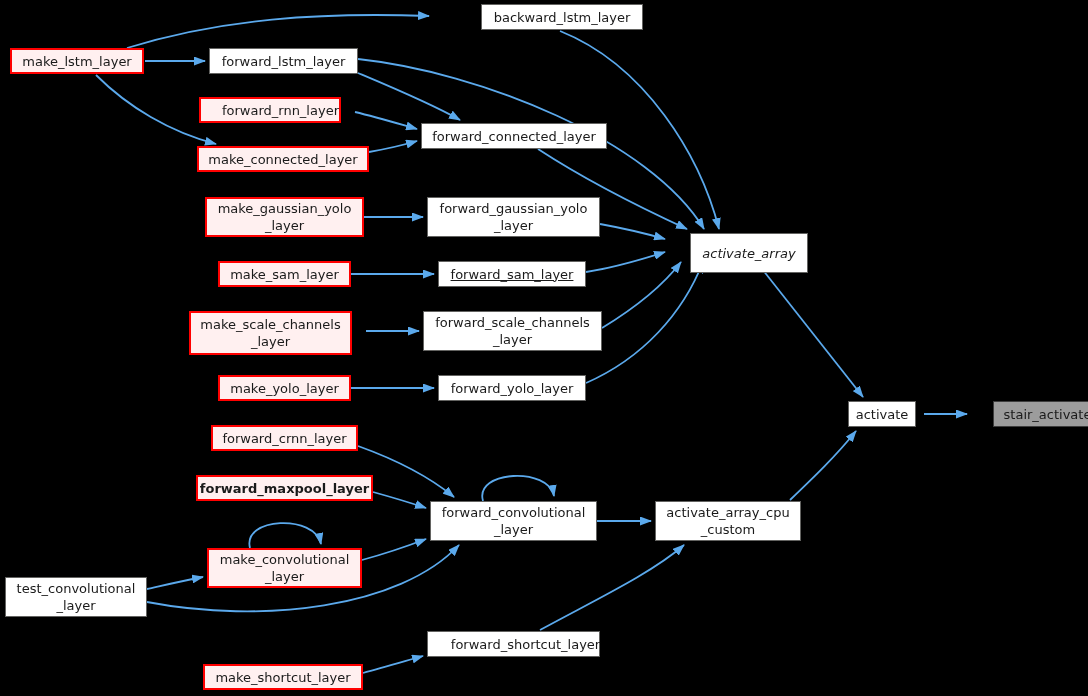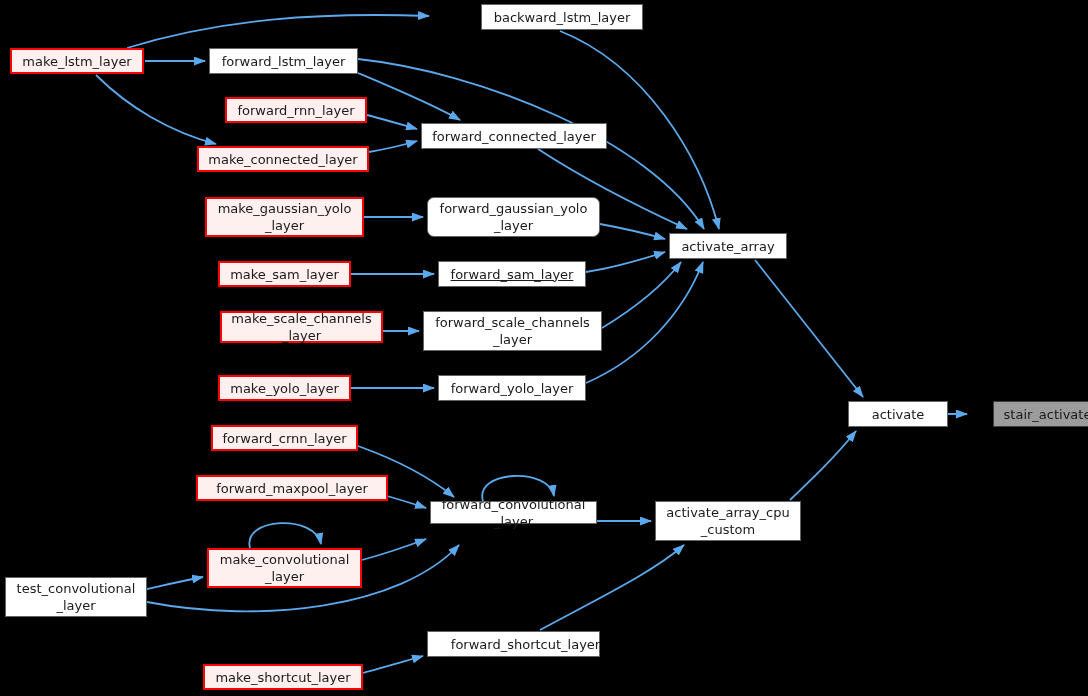--- a/index.html
+++ b/index.html
@@ -80,67 +80,67 @@
   <div id="nodes">
       <div class="node default" style="left: 433px; top: 4px; width: 162px; height: 26px; margin-left: 48px;">
         <span>backward_lstm_layer</span>
       </div>
       <div class="node truncated" style="left: 10px; top: 48px; width: 134px; height: 26px;">
         <span>make_lstm_layer</span>
       </div>
       <div class="node default" style="left: 209px; top: 48px; width: 149px; height: 26px;">
         <span>forward_lstm_layer</span>
       </div>
-      <div class="node truncated" style="left: 225px; top: 97px; width: 142px; height: 26px;">
+      <div class="node truncated" style="left: 199px; top: 97px; width: 142px; height: 26px; align-items: flex-end;">
         <span>forward_rnn_layer</span>
       </div>
       <div class="node truncated" style="left: 197px; top: 146px; width: 172px; height: 26px;">
         <span>make_connected_layer</span>
       </div>
       <div class="node default" style="left: 421px; top: 123px; width: 186px; height: 26px;">
         <span>forward_connected_layer</span>
       </div>
       <div class="node truncated" style="left: 205px; top: 197px; width: 159px; height: 40px;">
         <span>make_gaussian_yolo</span>
         <span>_layer</span>
       </div>
-      <div class="node default" style="left: 427px; top: 197px; width: 173px; height: 40px; border-radius: 7px;">
+      <div class="node default" style="left: 427px; top: 197px; width: 173px; height: 40px;">
         <span>forward_gaussian_yolo</span>
         <span>_layer</span>
       </div>
       <div class="node truncated" style="left: 218px; top: 261px; width: 133px; height: 26px;">
         <span>make_sam_layer</span>
       </div>
       <div class="node default" style="left: 438px; top: 261px; width: 148px; height: 26px; text-decoration: underline;">
         <span>forward_sam_layer</span>
       </div>
-      <div class="node truncated" style="left: 220px; top: 311px; width: 163px; height: 32px; text-align: center;">
+      <div class="node truncated" style="left: 189px; top: 311px; width: 163px; height: 44px; text-align: center;">
         <span>make_scale_channels</span>
         <span>_layer</span>
       </div>
       <div class="node default" style="left: 423px; top: 311px; width: 179px; height: 40px;">
         <span>forward_scale_channels</span>
         <span>_layer</span>
       </div>
       <div class="node truncated" style="left: 218px; top: 375px; width: 133px; height: 26px;">
         <span>make_yolo_layer</span>
       </div>
       <div class="node default" style="left: 438px; top: 375px; width: 148px; height: 26px;">
         <span>forward_yolo_layer</span>
       </div>
-      <div class="node default" style="left: 669px; top: 233px; width: 118px; height: 26px;">
+      <div class="node default" style="left: 690px; top: 233px; width: 118px; height: 40px; font-style: italic;">
         <span>activate_array</span>
       </div>
       <div class="node truncated" style="left: 211px; top: 425px; width: 147px; height: 26px;">
         <span>forward_crnn_layer</span>
       </div>
-      <div class="node truncated" style="left: 196px; top: 475px; width: 192px; height: 26px;">
+      <div class="node truncated" style="left: 196px; top: 475px; width: 177px; height: 26px; font-weight: bold;">
         <span>forward_maxpool_layer</span>
       </div>
-      <div class="node default" style="left: 430px; top: 501px; width: 167px; height: 23px;">
+      <div class="node default" style="left: 430px; top: 501px; width: 167px; height: 40px;">
         <span>forward_convolutional</span>
         <span>_layer</span>
       </div>
       <div class="node truncated" style="left: 207px; top: 548px; width: 155px; height: 40px;">
         <span>make_convolutional</span>
         <span>_layer</span>
       </div>
       <div class="node default" style="left: 5px; top: 577px; width: 142px; height: 40px;">
         <span>test_convolutional</span>
         <span>_layer</span>
@@ -148,20 +148,20 @@
       <div class="node default" style="left: 655px; top: 501px; width: 146px; height: 40px;">
         <span>activate_array_cpu</span>
         <span>_custom</span>
       </div>
       <div class="node default" style="left: 427px; top: 631px; width: 173px; height: 26px; padding-left: 24px;">
         <span>forward_shortcut_layer</span>
       </div>
       <div class="node truncated" style="left: 203px; top: 664px; width: 160px; height: 26px;">
         <span>make_shortcut_layer</span>
       </div>
-      <div class="node default" style="left: 848px; top: 401px; width: 100px; height: 26px;">
+      <div class="node default" style="left: 848px; top: 401px; width: 68px; height: 26px;">
         <span>activate</span>
       </div>
       <div class="node current" style="left: 972px; top: 401px; width: 109px; height: 26px;">
         <span>stair_activate</span>
       </div>
     </div>
 </div>
 
 </body></html>

